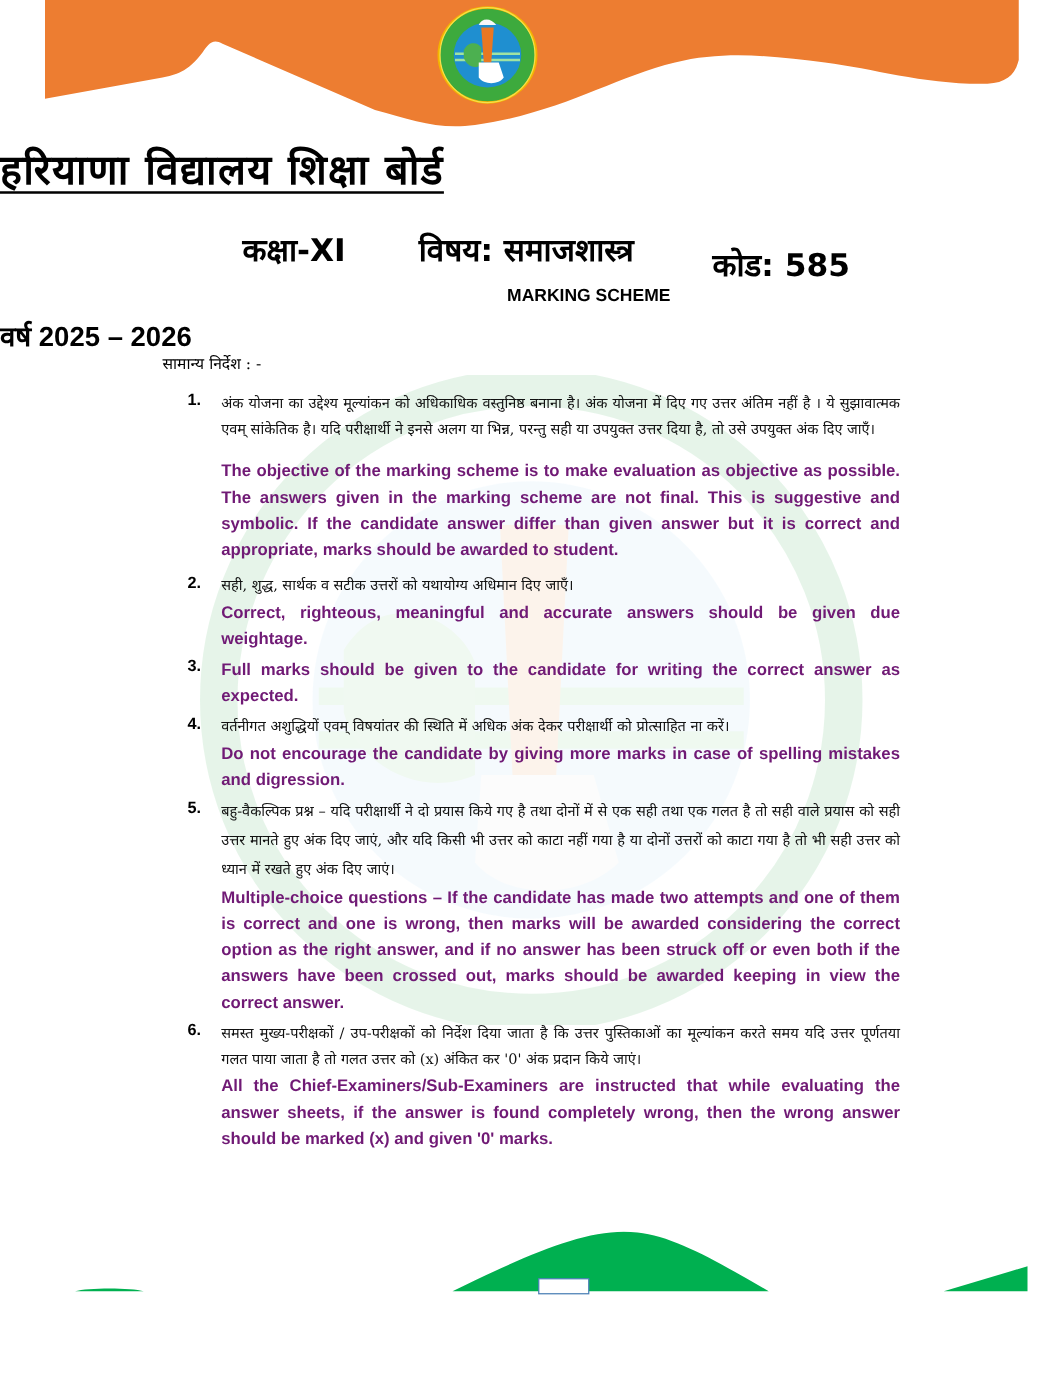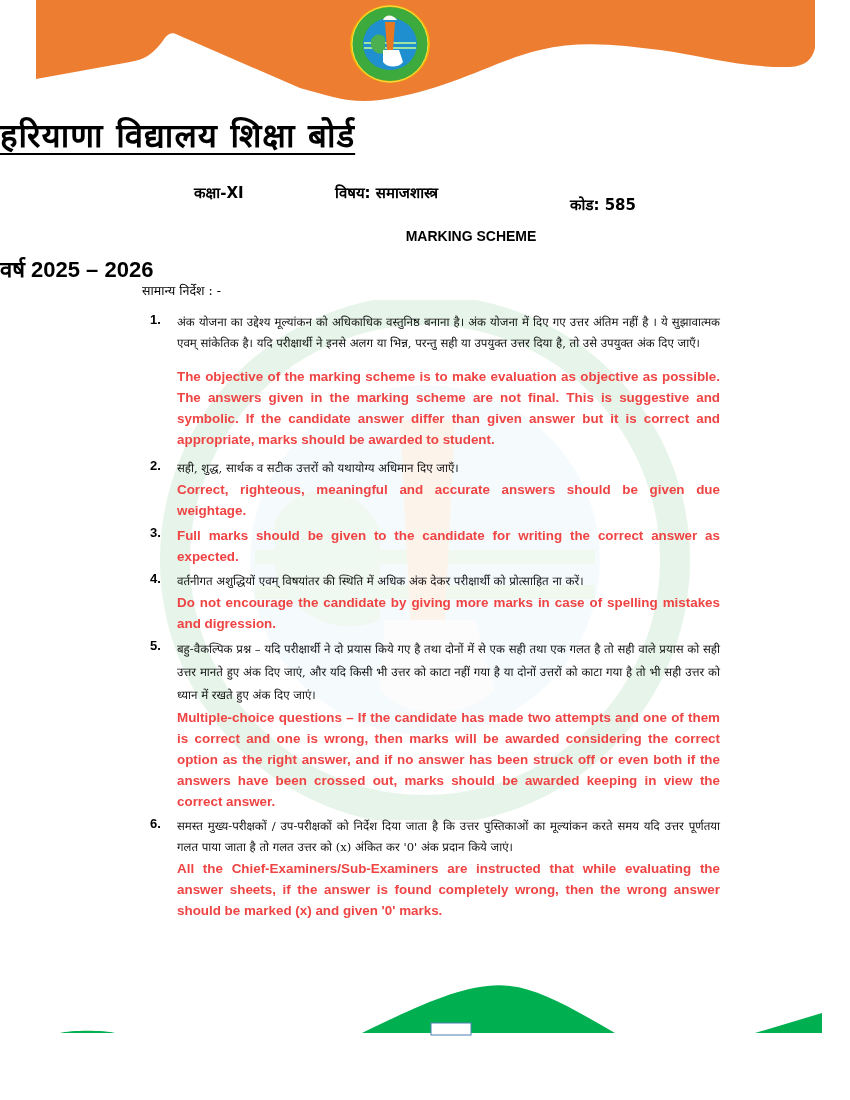--- a/index.html
+++ b/index.html
@@ -6,33 +6,33 @@
   body { width:850px; height:1100px; position:relative; overflow:hidden;
          font-family:"DejaVu Sans", "Liberation Sans", sans-serif; color:#000; }
   .header-band { position:absolute; left:0; top:0; width:850px; height:110px; }
   .footer-band { position:absolute; left:0; top:985px; width:850px; height:60px; }
   .logo { position:absolute; left:349px; top:4px; width:82px; height:80px; }
   .watermark { position:absolute; left:155px; top:300px; width:540px; height:520px; opacity:0.22; pointer-events:none; }
 
   .title { position:absolute; left:0; width:704px; top:112px; 
            font-family:"DejaVu Sans", sans-serif; font-weight:bold; font-size:33px;
            text-decoration:underline; text-decoration-thickness:2px; text-underline-offset:6px; letter-spacing:1px; }
-  .meta-row { position:absolute; top:182px; left:0; width:850px; height:30px; font-weight:bold; font-size:15px; }
+  .meta-row { position:absolute; top:182px; left:0; width:850px; height:30px; font-weight:bold; font-size:25px; }
   .meta-row span { position:absolute; white-space:nowrap; }
   .ms-title { position:absolute; top:228px; left:0; width:850px; text-align:center;
               font-family:"Liberation Sans", sans-serif; font-weight:bold; font-size:14px;margin-left:46px; }
   .year { position:absolute; top:253px; left:0; width:850px; text-align:left;
           font-family:"Liberation Sans", sans-serif; font-weight:bold; font-size:22px; }
-  .gen-instr { position:absolute; top:282px; left:130px; font-family:"DejaVu Serif", serif; font-size:12.5px;margin-left:12px; }
+  .gen-instr { position:absolute; top:282px; left:130px; font-family:"DejaVu Serif", serif; font-size:12.5px; }
 
   .items { position:absolute; top:312px; left:150px; width:570px; }
   .item { position:relative; padding-left:27px; margin-bottom:4px; }
   .item-num { position:absolute; left:0; top:0; font-family:"Liberation Sans", sans-serif; font-weight:bold; font-size:13px; }
   .hi { font-family:"DejaVu Serif", serif; font-size:11.6px; line-height:21px; text-align:justify; color:#111; }
-  .en { font-family:"Liberation Sans", sans-serif; font-weight:bold; font-size:13.4px; line-height:21px; text-align:justify; color:#ef4444; }
+  .en { font-family:"Liberation Sans", sans-serif; font-weight:bold; font-size:13.4px; line-height:21px; text-align:justify; color:#701a75; }
   .gap { height:12px; }
 </style>
 </head>
 <body>
 
 <svg class="header-band" viewBox="0 0 850 110" xmlns="http://www.w3.org/2000/svg">
   <path d="M36,0 L815,0 L815,48 C812,60 805,66 790,67 C740,68 700,55 660,50 C620,45 580,40 540,50 C490,62 450,90 380,100 C350,104 330,96 300,88 L178,35 C170,30 166,36 162,42 C150,58 140,60 130,62 L36,79 Z" fill="#ED7D31"></path>
 </svg>
 
 <svg class="logo" viewBox="0 0 82 80" xmlns="http://www.w3.org/2000/svg">

